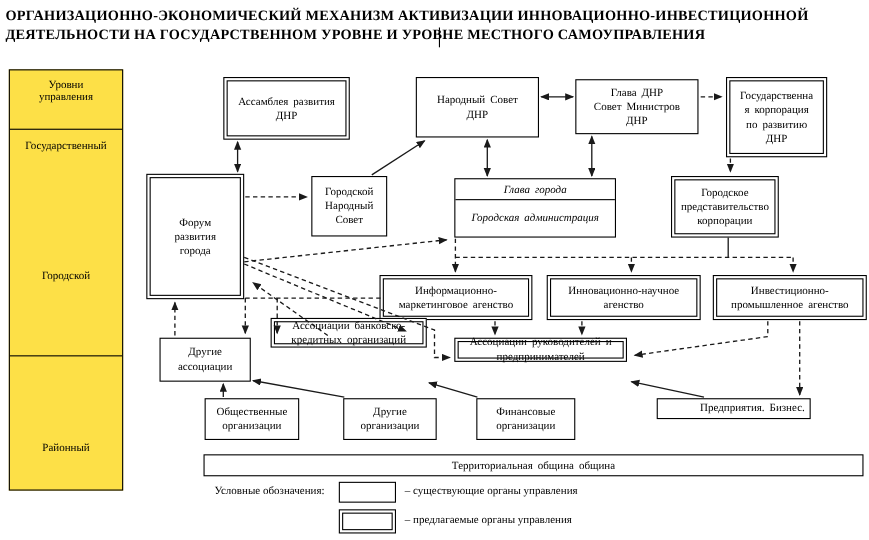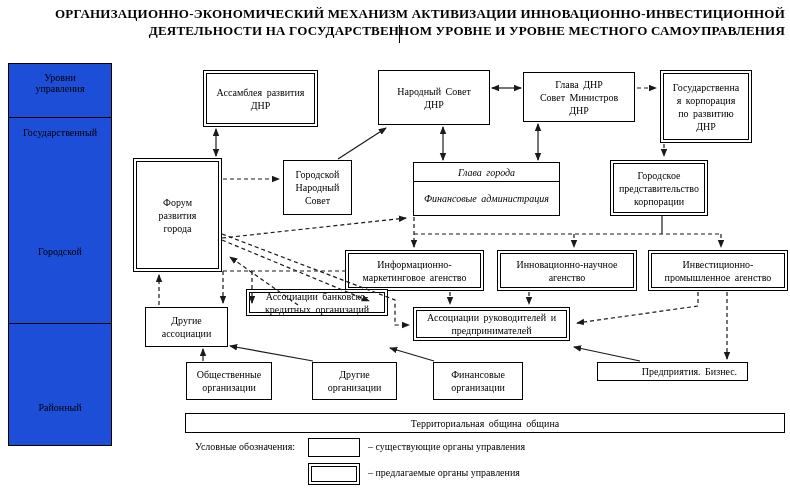--- a/index.html
+++ b/index.html
@@ -1,28 +1,28 @@
 <!DOCTYPE html>
 <html><head>
 <meta charset="utf-8">
 <style>
   html,body{margin:0;padding:0;background:#fff;}
   #stage{position:relative;width:790px;height:491px;background:#fff;
          font-family:"Liberation Serif","DejaVu Serif",serif;color:#000;overflow:hidden;}
-  #title{position:absolute;left:5px;top:6px;width:780px;text-align:right;
+  #title{position:absolute;left:5px;top:6px;width:780px;text-align:left;
          font-size:13px;font-weight:bold;line-height:1.3;white-space:pre-line;letter-spacing:.2px;}
   .cursor-bar{position:absolute;left:399px;top:25px;width:1px;height:18px;background:#000;}
   .box{position:absolute;box-sizing:border-box;background:#fff;border:1px solid #000;
        display:flex;align-items:center;justify-content:center;text-align:center;
        font-size:10px;line-height:1.3;white-space:pre-line;z-index:2;word-spacing:2px;padding:1px;}
   .double::before{content:"";position:absolute;left:2px;right:2px;top:2px;bottom:2px;
        border:1px solid #000;pointer-events:none;}
   .plain{position:absolute;font-size:10px;z-index:2;white-space:pre;}
   #sidebar{position:absolute;left:8px;top:63px;width:104px;height:383px;border:1px solid #000;
-       box-sizing:border-box;background:#1d4ed8;z-index:2;}
+       box-sizing:border-box;background:#fde047;z-index:2;}
   #sidebar .divider{position:absolute;left:0;width:100%;height:1px;background:#000;}
   #sidebar .lbl{position:absolute;width:100%;text-align:center;font-size:10px;white-space:pre-line;}
   
   #city-head{flex-direction:column;padding:0;}
   #city-head .hdr{width:100%;height:19px;border-bottom:1px solid #000;display:flex;
        align-items:center;justify-content:center;box-sizing:border-box;}
   #city-head .bdy{flex:1;display:flex;align-items:center;justify-content:center;width:100%;}
   svg#wires{position:absolute;left:0;top:0;z-index:3;pointer-events:none;}
 </style>
 </head>
@@ -58,48 +58,48 @@
 
   <div class="box double" style="left:133px;top:158px;width:89px;height:114px;">Форум
 развития
 города</div>
   <div class="box" style="left:283px;top:160px;width:69px;height:55px;">Городской
 Народный
 Совет</div>
 
   <div class="box" id="city-head" style="left:413px;top:162px;width:147px;height:54px;font-style:italic;">
     <div class="hdr">Глава города</div>
-    <div class="bdy">Финансовые администрация</div>
+    <div class="bdy">Городская администрация</div>
   </div>
 
   <div class="box double" style="left:610px;top:160px;width:98px;height:56px;">Городское
 представительство
 корпорации</div>
 
   <div class="box double" style="left:345px;top:250px;width:139px;height:41px;">Информационно-
 маркетинговое агенство</div>
   <div class="box double" style="left:497px;top:250px;width:140px;height:41px;">Инновационно-научное
 агенство</div>
   <div class="box double" style="left:648px;top:250px;width:140px;height:41px;">Инвестиционно-
 промышленное агенство</div>
 
   <div class="box" style="left:145px;top:307px;width:83px;height:40px;">Другие
 ассоциации</div>
   <div class="box double" style="left:246px;top:289px;width:142px;height:27px;">Ассоциации банковско-
 кредитных организаций</div>
-  <div class="box double" style="left:413px;top:307px;width:157px;height:34px;">Ассоциации руководителей и
+  <div class="box double" style="left:413px;top:307px;width:157px;height:22px;">Ассоциации руководителей и
 предпринимателей</div>
 
   <div class="box" style="left:186px;top:362px;width:86px;height:38px;">Общественные
 организации</div>
   <div class="box" style="left:312px;top:362px;width:85px;height:38px;">Другие
 организации</div>
   <div class="box" style="left:433px;top:362px;width:90px;height:38px;">Финансовые
 организации</div>
-  <div class="box" style="left:597px;top:362px;width:151px;height:19px;padding-left:35px;">Предприятия. Бизнес.</div>
+  <div class="box" style="left:597px;top:362px;width:140px;height:19px;padding-left:35px;">Предприятия. Бизнес.</div>
 
   <div class="box" style="left:185px;top:413px;width:600px;height:20px;">Территориальная община община</div>
 
   <div class="plain" style="left:195px;top:441px;">Условные обозначения:</div>
   <div class="box" style="left:308px;top:438px;width:52px;height:19px;"></div>
   <div class="plain" style="left:368px;top:441px;">– существующие органы управления</div>
   <div class="box double" style="left:308px;top:463px;width:52px;height:22px;"></div>
   <div class="plain" style="left:368px;top:467px;">– предлагаемые органы управления</div>
 
   <svg id="wires" width="790" height="491" viewBox="0 0 790 491">

